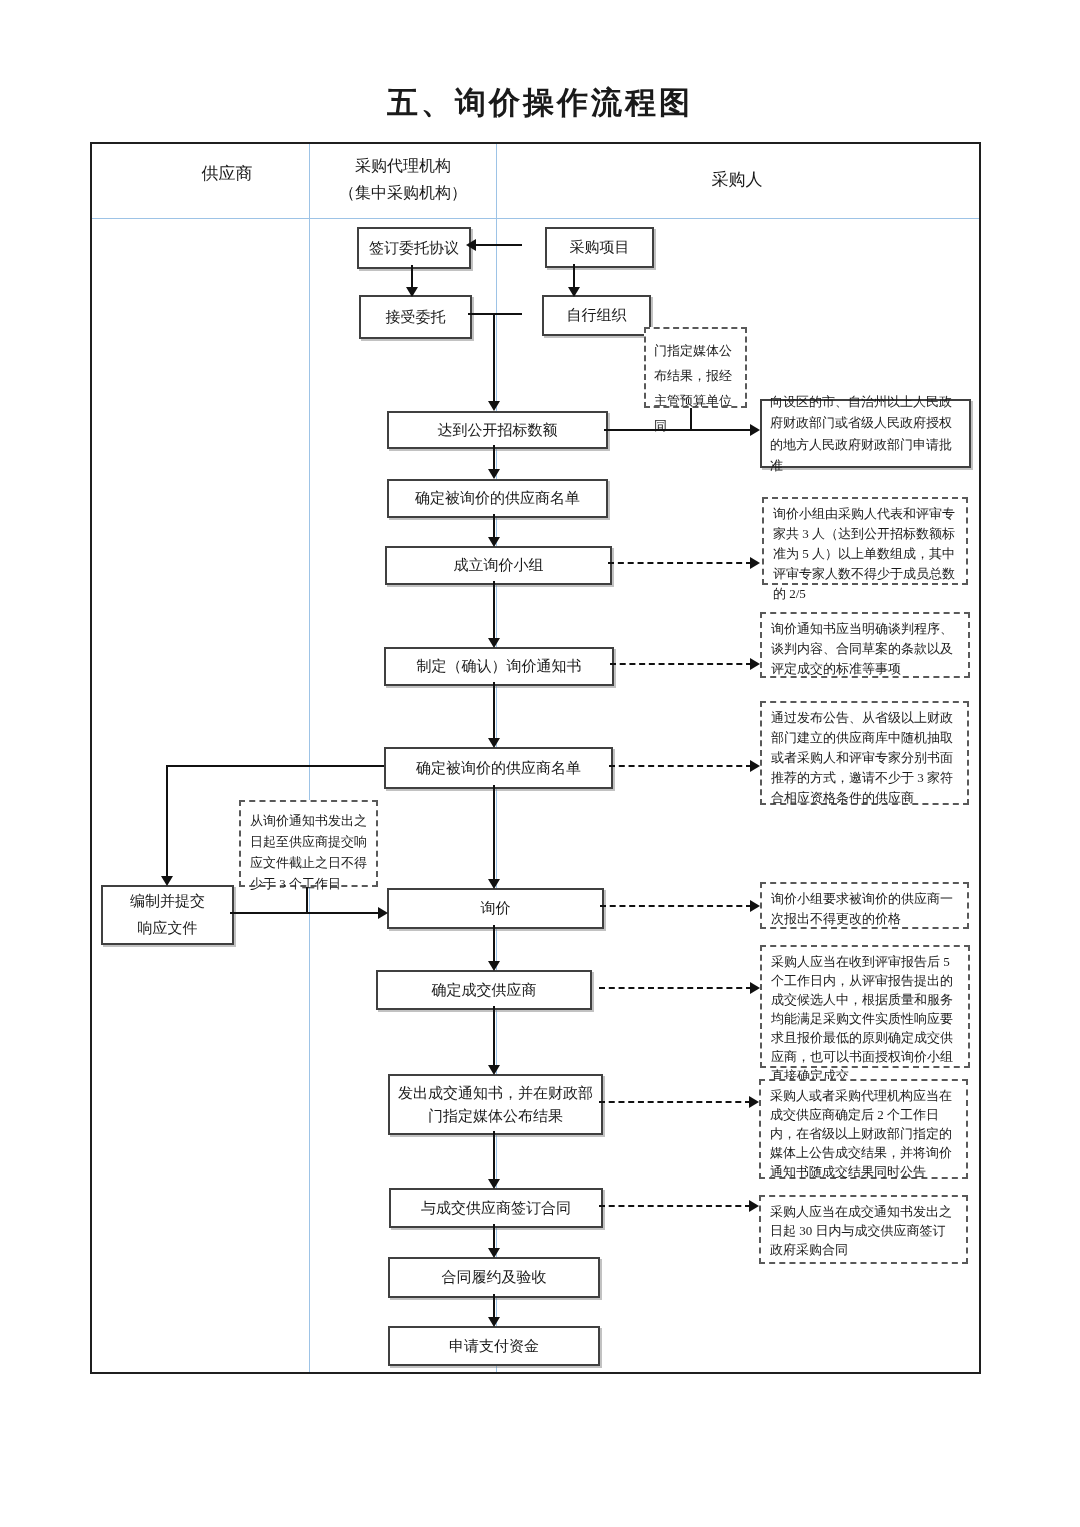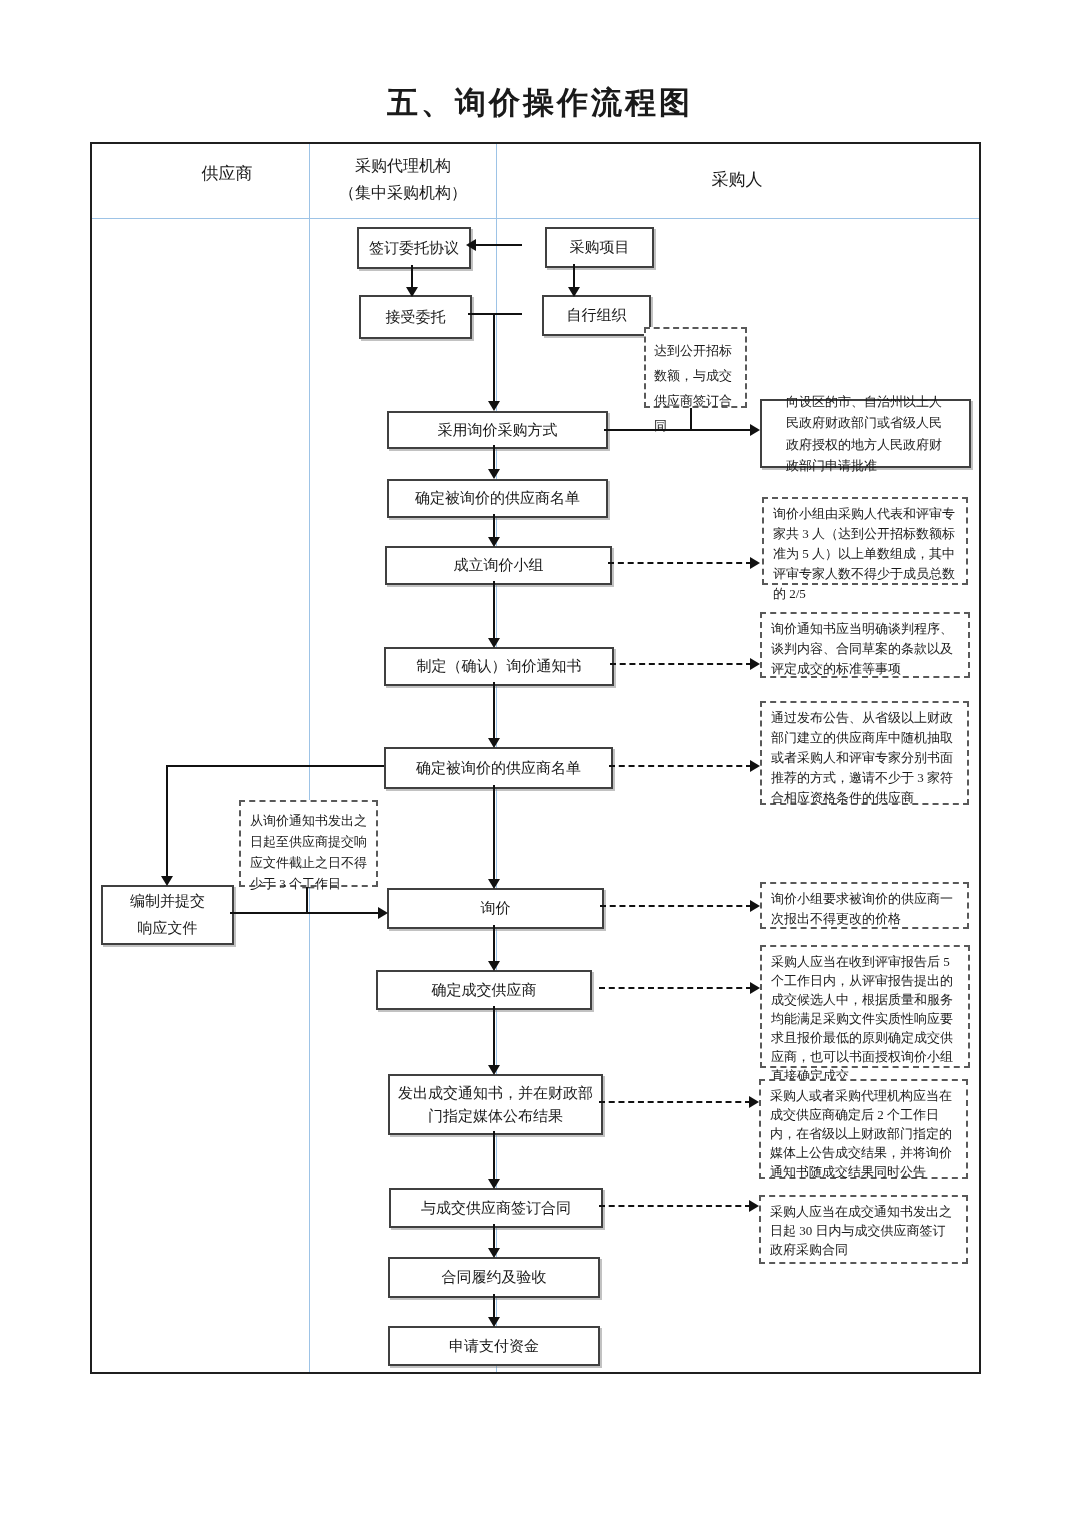--- a/index.html
+++ b/index.html
@@ -10,21 +10,21 @@
   .diagram{position:absolute;left:90px;top:142px;width:887px;height:1228px;
            border:2px solid #1f1f1f;background:#fff;}
   .vblue{position:absolute;top:0;bottom:0;width:1px;background:#9dc3e6;}
   .hblue{position:absolute;left:0;right:0;height:1px;background:#9dc3e6;}
   .hdr{position:absolute;text-align:center;font-size:17px;white-space:pre-line;line-height:1.7;}
   .box{position:absolute;border:2px solid #404040;background:#fff;
        box-shadow:2px 2px 0 rgba(120,120,120,.45);
        display:flex;align-items:center;justify-content:center;
        text-align:center;font-size:15px;line-height:1.5;white-space:pre-line;}
   .box-left{justify-content:flex-start;text-align:left;font-size:13px;
-            line-height:1.65;padding:4px 24px;box-sizing:border-box;}
+            line-height:1.65;padding:4px 8px;box-sizing:border-box;}
   .note{position:absolute;border:2px dashed #595959;background:#fff;
         font-size:13px;line-height:20px;padding:5px 9px;box-sizing:border-box;
         text-align:left;white-space:pre-line;}
   .vl{position:absolute;width:2px;background:#111;}
   .hl{position:absolute;height:2px;background:#111;}
   .dl{position:absolute;height:0;border-top:2px dashed #111;}
   .ah-d{position:absolute;width:0;height:0;border-left:6px solid transparent;
         border-right:6px solid transparent;border-top:10px solid #111;}
   .ah-r{position:absolute;width:0;height:0;border-top:6px solid transparent;
         border-bottom:6px solid transparent;border-left:10px solid #111;}
@@ -45,36 +45,36 @@
   <div class="hdr" style="left:55px;top:16px;width:160px;">供应商</div>
   <div class="hdr" style="left:218px;top:8px;width:186px;font-size:16px;">采购代理机构
 （集中采购机构）</div>
   <div class="hdr" style="left:555px;top:22px;width:180px;">采购人</div>
 
   <div class="box" style="left:265px;top:83px;width:110px;height:38px;">签订委托协议</div>
   <div class="box" style="left:430px;top:83px;width:105px;height:37px;margin-left:23px;">采购项目</div>
   <div class="box" style="left:267px;top:151px;width:109px;height:40px;">接受委托</div>
   <div class="box" style="left:412px;top:151px;width:105px;height:37px;margin-left:38px;">自行组织</div>
   <div class="box box-left" style="left:668px;top:255px;width:211px;height:69px;">向设区的市、自治州以上人民政府财政部门或省级人民政府授权的地方人民政府财政部门申请批准</div>
-  <div class="box" style="left:295px;top:267px;width:217px;height:34px;">采用询价采购方式</div>
+  <div class="box" style="left:295px;top:267px;width:217px;height:34px;">达到公开招标数额</div>
   <div class="box" style="left:295px;top:335px;width:217px;height:35px;">确定被询价的供应商名单</div>
   <div class="box" style="left:293px;top:402px;width:223px;height:35px;">成立询价小组</div>
   <div class="box" style="left:292px;top:503px;width:226px;height:35px;">制定（确认）询价通知书</div>
   <div class="box" style="left:292px;top:603px;width:225px;height:38px;">确定被询价的供应商名单</div>
   <div class="box" style="left:9px;top:741px;width:129px;height:56px;line-height:1.8;">编制并提交
 响应文件</div>
   <div class="box" style="left:295px;top:744px;width:213px;height:37px;">询价</div>
   <div class="box" style="left:284px;top:826px;width:212px;height:36px;">确定成交供应商</div>
   <div class="box" style="left:296px;top:930px;width:211px;height:57px;">发出成交通知书，并在财政部
 门指定媒体公布结果</div>
   <div class="box" style="left:297px;top:1044px;width:210px;height:36px;">与成交供应商签订合同</div>
   <div class="box" style="left:296px;top:1113px;width:208px;height:37px;">合同履约及验收</div>
   <div class="box" style="left:296px;top:1182px;width:208px;height:36px;">申请支付资金</div>
 
-  <div class="note" style="left:552px;top:183px;width:103px;height:81px;line-height:25px;padding:9px 8px;">达到公开招标数额，与成交供应商签订合同</div>
+  <div class="note" style="left:552px;top:183px;width:103px;height:81px;line-height:25px;padding:9px 8px;">门指定媒体公布结果，报经主管预算单位同</div>
   <div class="note" style="left:670px;top:353px;width:206px;height:88px;">询价小组由采购人代表和评审专家共 3 人（达到公开招标数额标准为 5 人）以上单数组成，其中评审专家人数不得少于成员总数的 2/5</div>
   <div class="note" style="left:668px;top:468px;width:210px;height:66px;">询价通知书应当明确谈判程序、谈判内容、合同草案的条款以及评定成交的标准等事项</div>
   <div class="note" style="left:668px;top:557px;width:209px;height:104px;">通过发布公告、从省级以上财政部门建立的供应商库中随机抽取或者采购人和评审专家分别书面推荐的方式，邀请不少于 3 家符合相应资格条件的供应商</div>
   <div class="note" style="left:147px;top:656px;width:139px;height:87px;line-height:21px;padding:8px 9px;">从询价通知书发出之日起至供应商提交响应文件截止之日不得少于 3 个工作日</div>
   <div class="note" style="left:668px;top:738px;width:209px;height:47px;">询价小组要求被询价的供应商一次报出不得更改的价格</div>
   <div class="note" style="left:668px;top:801px;width:210px;height:123px;line-height:19px;">采购人应当在收到评审报告后 5 个工作日内，从评审报告提出的成交候选人中，根据质量和服务均能满足采购文件实质性响应要求且报价最低的原则确定成交供应商，也可以书面授权询价小组直接确定成交</div>
   <div class="note" style="left:667px;top:935px;width:209px;height:100px;line-height:19px;">采购人或者采购代理机构应当在成交供应商确定后 2 个工作日内，在省级以上财政部门指定的媒体上公告成交结果，并将询价通知书随成交结果同时公告</div>
   <div class="note" style="left:667px;top:1051px;width:209px;height:69px;line-height:19px;">采购人应当在成交通知书发出之日起 30 日内与成交供应商签订政府采购合同</div>
 
   <div class="hl" style="left:383px;top:100px;width:47px;"></div>

